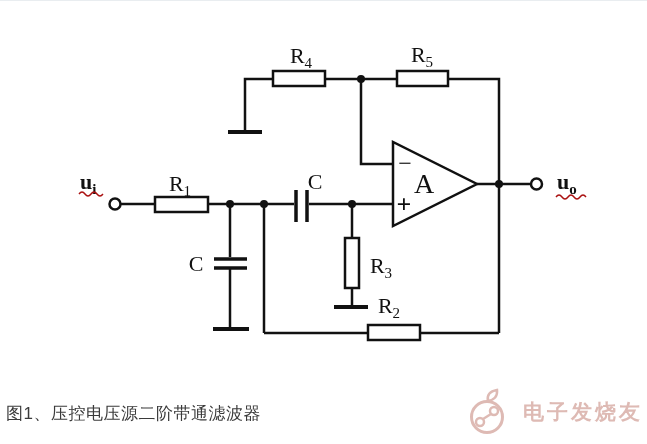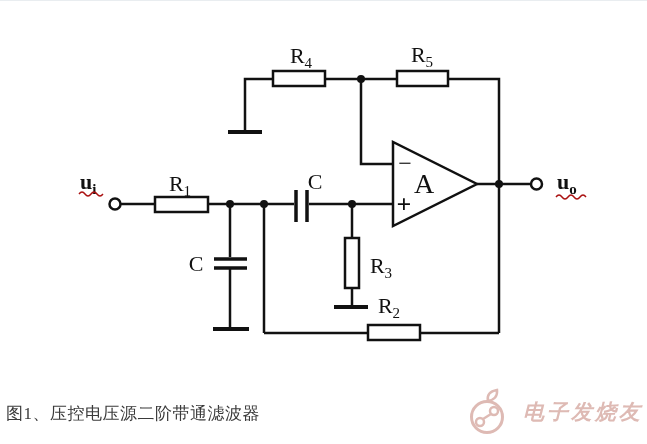--- a/index.html
+++ b/index.html
@@ -20,25 +20,25 @@
   .gnd{ stroke:var(--ink); stroke-width:4; fill:none; }
   .lbl{ font-size:22px; }
   .sub{ font-size:15px; }
   .ulbl{ font-weight:bold; }
   .lbl-a{ font-size:28px; }
   .sign{ font-size:24px; }
   .sign-plus{ font-size:26px; font-weight:bold; }
   .squiggle{ stroke:var(--squiggle); stroke-width:1.4; fill:none; }
   .caption{
     position:absolute; left:6px; top:401px; font-size:17px; letter-spacing:0.5px;
-    color:var(--caption); font-family:Liberation Serif, serif;
+    color:var(--caption); font-family:Liberation Sans, sans-serif;
   }
   .watermark{
     position:absolute; right:4px; top:386px; display:flex; align-items:center;
-    gap:12px; color:var(--watermark); user-select:none;font-style:italic;
+    gap:12px; color:var(--watermark); user-select:none;
   }
   .wm-logo{ flex:0 0 auto; }
   .wm-logo *{ stroke:var(--watermark); fill:none; }
   .wm-text{ display:flex; flex-direction:column; line-height:1.05; text-align:left; }
   .wm-brand{ font-size:21px; font-weight:bold; letter-spacing:3px; }
   .wm-url{ font-size:12.5px; font-weight:bold; letter-spacing:0.5px; }
 </style>
 </head>
 <body>
 

